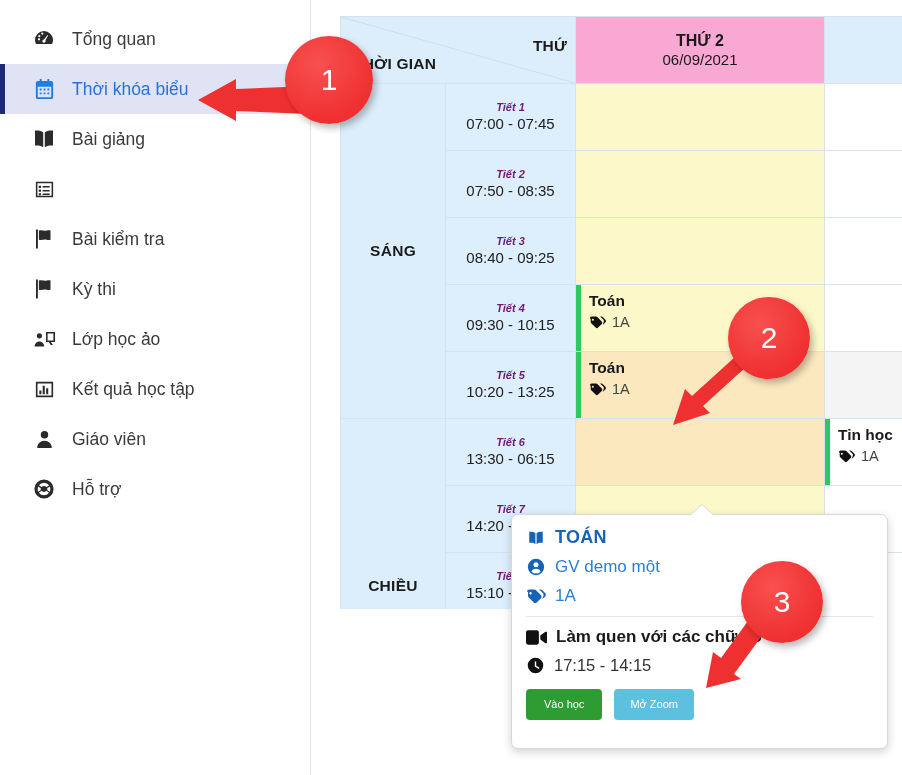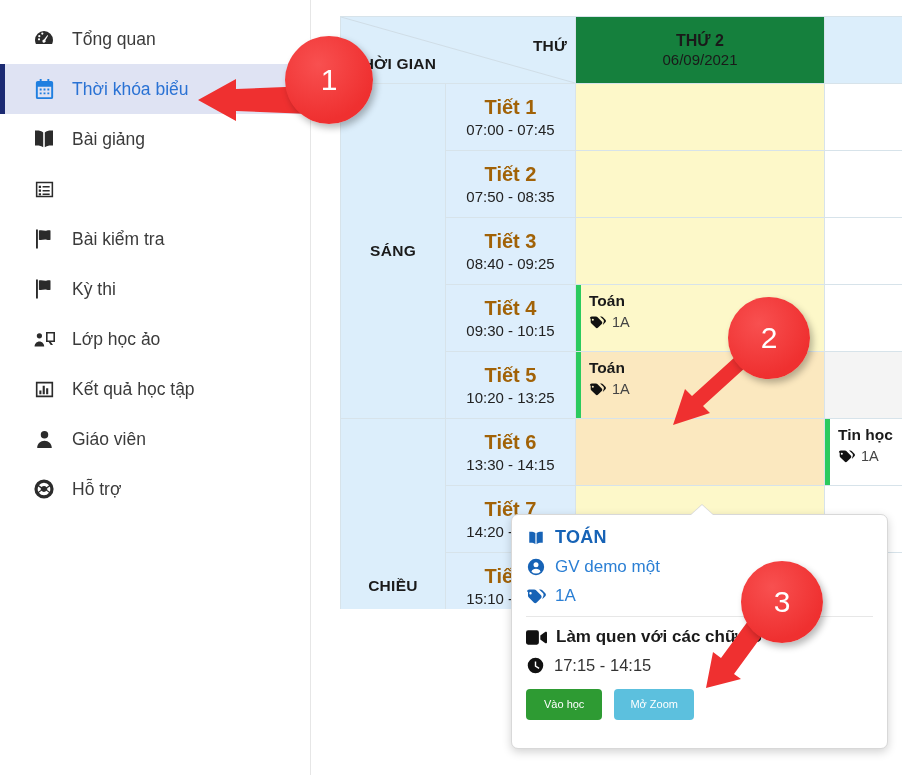--- a/index.html
+++ b/index.html
@@ -84,21 +84,21 @@
     letter-spacing: .2px;
   }
   .corner-tg {
     position: absolute; left: 12px; top: 38px;
     font-weight: bold; font-size: 15.5px; color: #1a1a1a;
     letter-spacing: .2px;
   }
 
   th.day-head {
     height: 67px;
-    background: #15803d;
+    background: #f9a8d4;
     text-align: center;
     font-weight: normal;
     line-height: 1.25;
   }
   th.day-head.plain { background: #dceefb; }
   .day-name { font-weight: bold; font-size: 16px; color:#1a1a1a; }
   .day-date { font-size: 15px; color:#1a1a1a; }
 
   td.session {
     background: #dceefb;
@@ -108,21 +108,21 @@
     color: #1a1a1a;
     letter-spacing: .3px;
   }
   td.period {
     background: #ddeefc;
     text-align: center;
     height: 67px;
     line-height: 1.3;
     padding: 4px 10px;
   }
-  .p-name { font-weight: bold; font-size: 20px; color:#a16207; }
+  .p-name { font-weight: bold; font-size: 11px; color:#701a75;font-style:italic; }
   .p-time { font-size: 15px; color:#222; }
 
   td.slot { background: #fdf8c9; height:67px; position: relative; }
   td.slot.hl { background: #fbe8bf; }
   td.slot.blank { background: #ffffff; }
   td.slot.blank.alt { background: #f4f4f4; }
 
   .evt {
     position:absolute; left:0; top:0; right:0; bottom:0;
     border-left: 5px solid #2bca5e;
@@ -382,21 +382,21 @@
             </div>
           </div>
         </td>
         <td class="slot blank alt"></td>
       </tr>
 
       <tr>
         <td class="session" rowspan="5">CHIỀU</td>
         <td class="period">
           <div class="p-name">Tiết 6</div>
-          <div class="p-time">13:30 - 14:15</div>
+          <div class="p-time">13:30 - 06:15</div>
         </td>
         <td class="slot hl"></td>
         <td class="slot blank">
           <div class="evt">
             <div class="evt-title">Tin học</div>
             <div class="evt-tag">
               <svg width="17" height="15" viewBox="0 0 20 16">
                   <path d="M1 3.2A2.2 2.2 0 013.2 1h5.1c.6 0 1.1.2 1.5.6l5.2 5.2c.8.8.8 2.1 0 2.9l-4.3 4.3a2 2 0 01-2.9 0L2.6 8.8A2.2 2.2 0 012 7.3V3.2zm3.5.4a1.2 1.2 0 100 2.4 1.2 1.2 0 000-2.4zM13 1h1.6c.6 0 1.1.2 1.5.6l3.2 3.2c.8.8.8 2.1 0 2.9l-3.1 3.1 1.2-3.6c.3-.9.1-1.9-.6-2.6L13 1z"></path>
                 </svg>
               <span>1A</span>

